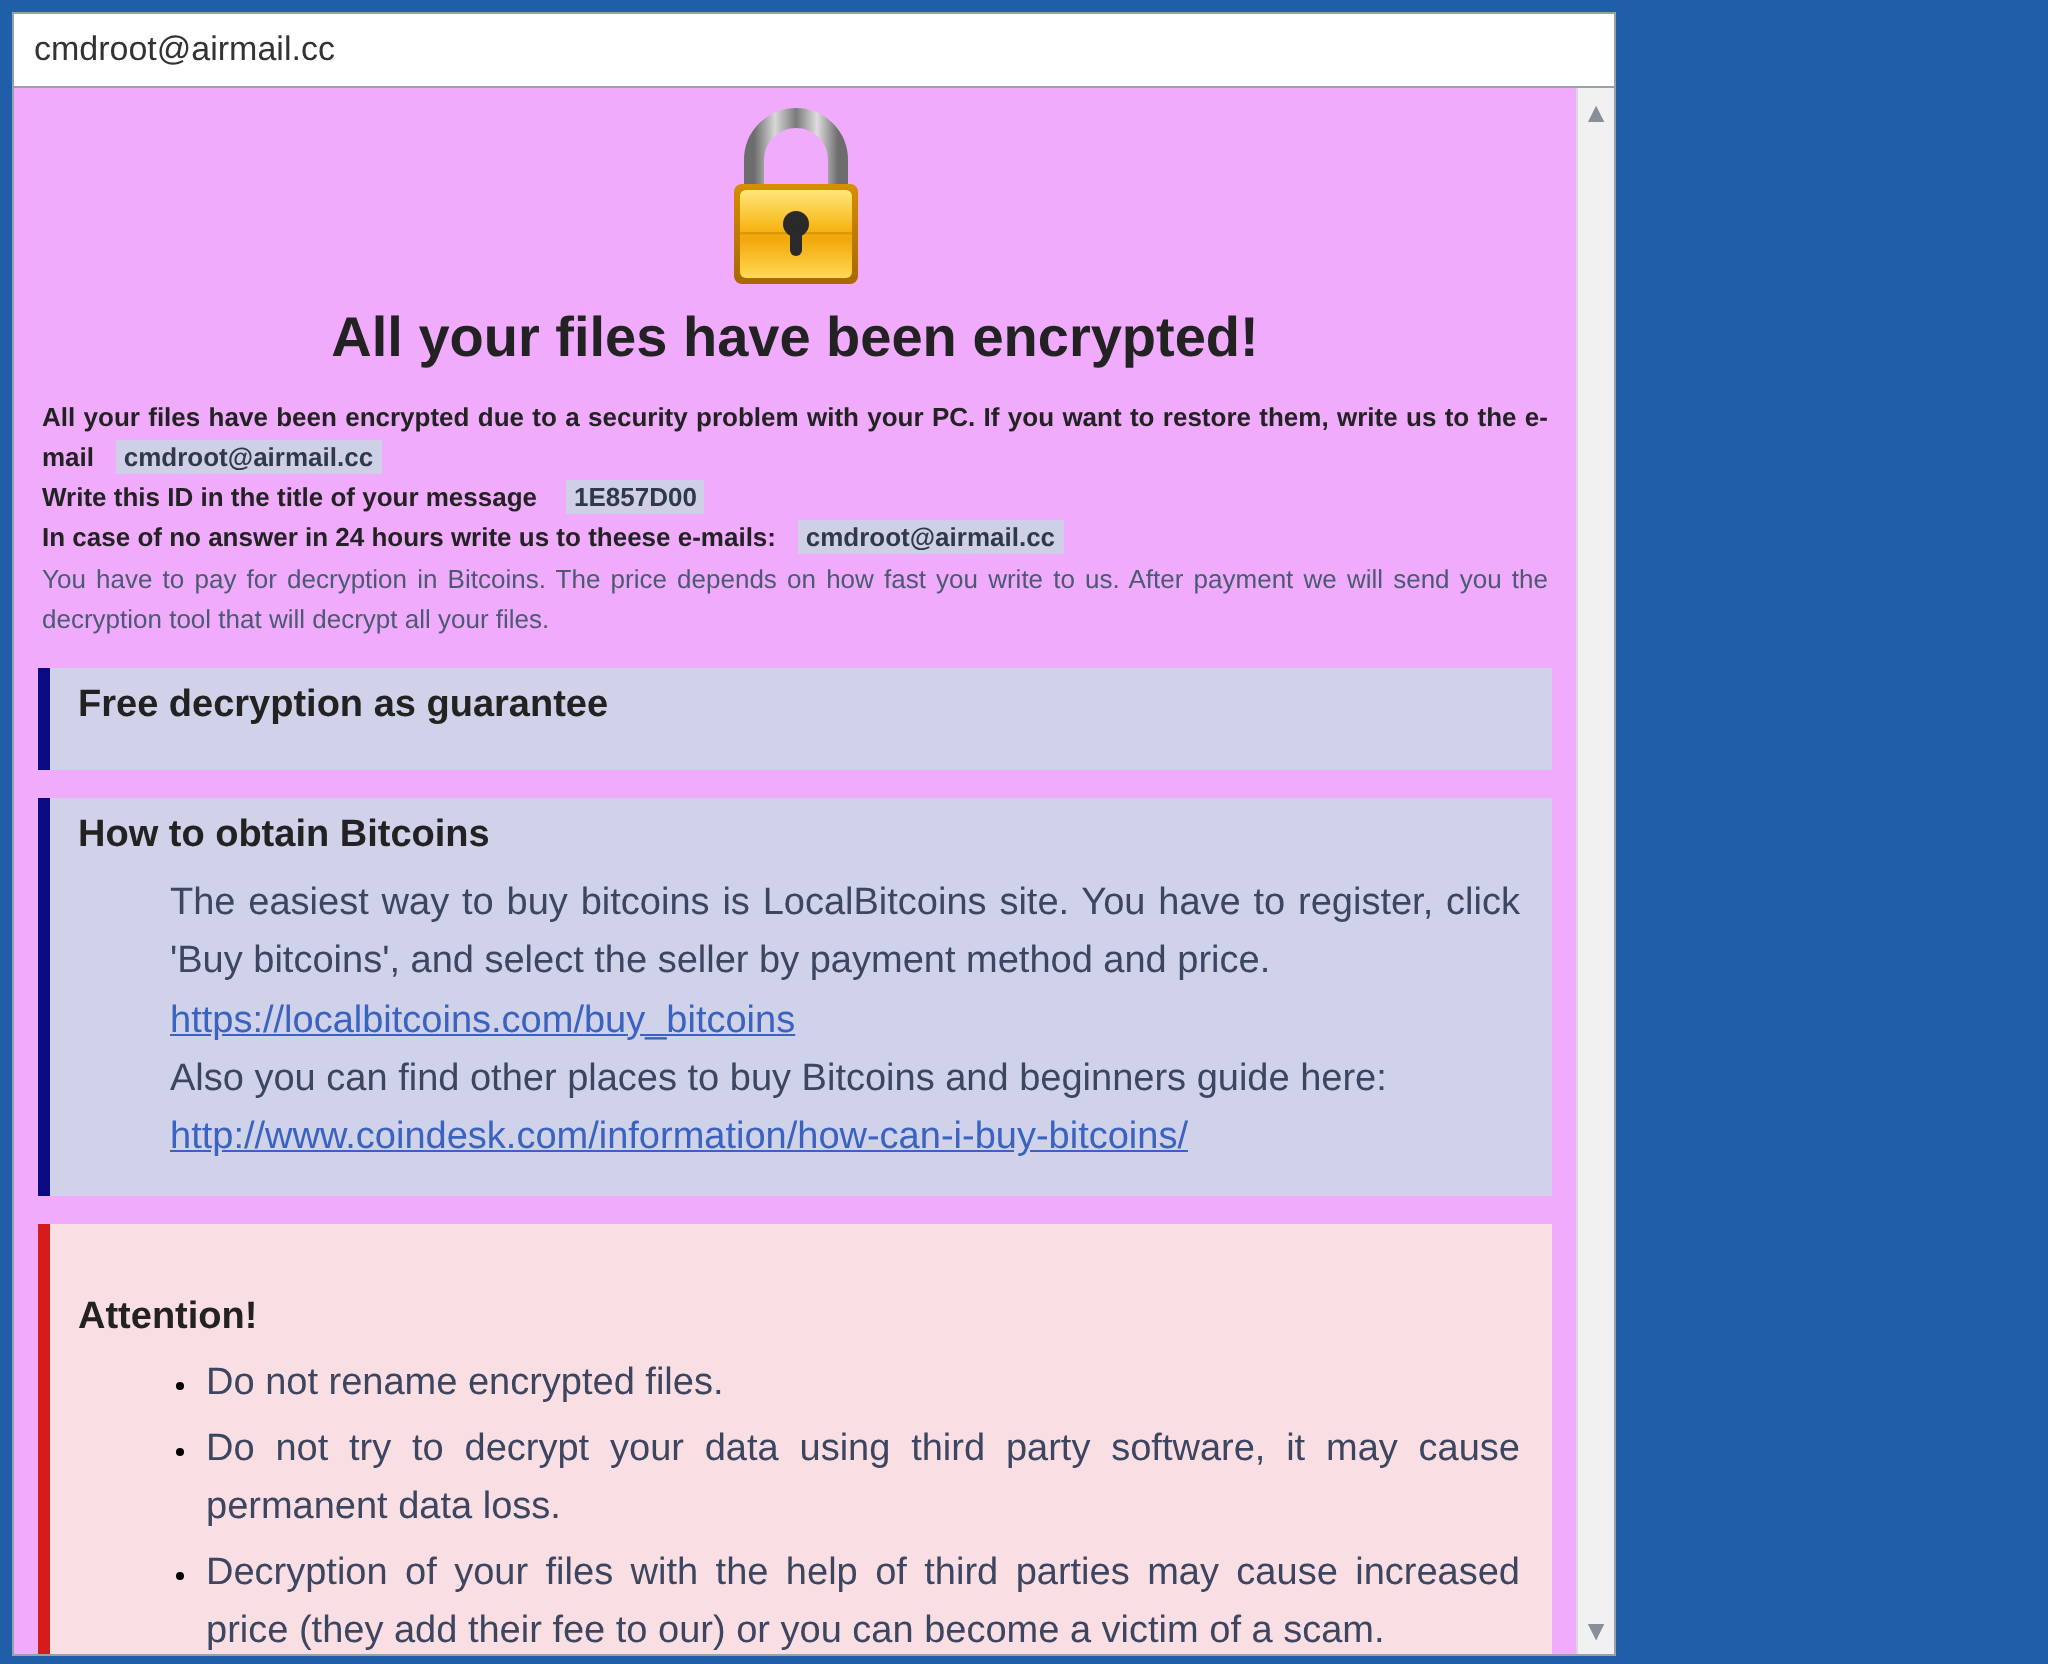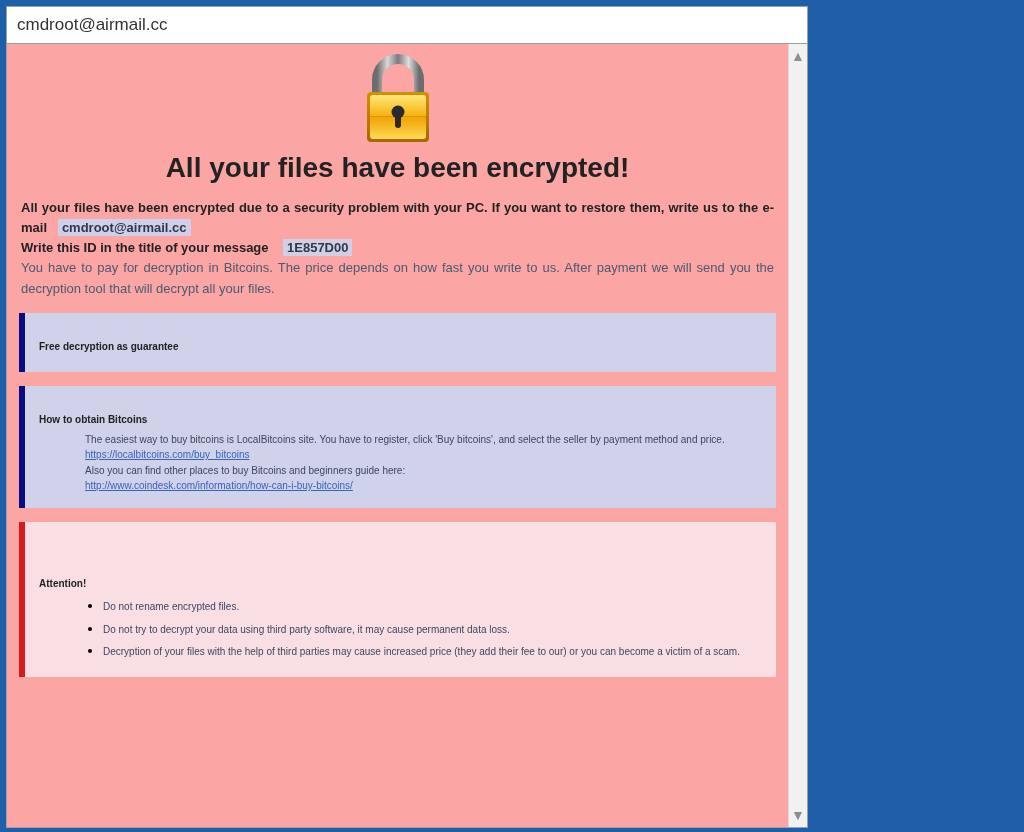--- a/index.html
+++ b/index.html
@@ -36,21 +36,21 @@
     background: #ffffff;
     border-bottom: 1px solid #9aa0a8;
   }
   .client {
     flex: 1;
     display: flex;
     min-height: 0;
   }
   .content-area {
     flex: 1;
-    background: #fca5a5;
+    background: #f0abfc;
     overflow: hidden;
     position: relative;
     padding: 0 8px 8px 8px;
   }
   .scrollbar-track {
     width: 18px;
     background: #f1f1f1;
     display: flex;
     flex-direction: column;
     align-items: center;
@@ -92,22 +92,22 @@
     background: #cfd0e8;
     padding: 1px 4px;
     font-weight: 700;
   }
   .payline {
     color: #4a5a70;
     font-weight: 400;
   }
   .panel {
     margin: 14px 4px 0 4px;
-    padding: 26px 16px 14px 18px;
-    font-size: 10px;
+    padding: 4px 16px 14px 18px;
+    font-size: 19px;
     line-height: 1.55;
     text-align: justify;
   }
   .panel.blue {
     background: #cfd2e8;
     border-left: 6px solid #0a0a82;
     color: #3c4660;
   }
   .panel.blue .panel-title {
     font-weight: 700;
@@ -198,20 +198,25 @@
           <div>
             <b>All your files have been encrypted due to a security problem with your PC. If you want to restore them, write us to the e-mail</b>
             <b>&nbsp;</b>
             <span class="hl">cmdroot@airmail.cc</span>
           </div>
           <div>
             <b>Write this ID in the title of your message</b>
             <b>&nbsp;&nbsp;</b>
             <span class="hl">1E857D00</span>
           </div>
+          <div>
+            <b>In case of no answer in 24 hours write us to theese e-mails:</b>
+            <b>&nbsp;</b>
+            <span class="hl">cmdroot@airmail.cc</span>
+          </div>
           <div class="payline">You have to pay for decryption in Bitcoins. The price depends on how fast you write to us. After payment we will send you the decryption tool that will decrypt all your files.</div>
         </div>
 
         <div class="panel blue">
           <span class="panel-title">Free decryption as guarantee</span>
         </div>
 
         <div class="panel blue">
           <span class="panel-title">How to obtain Bitcoins</span>
           <div class="panel-body">

